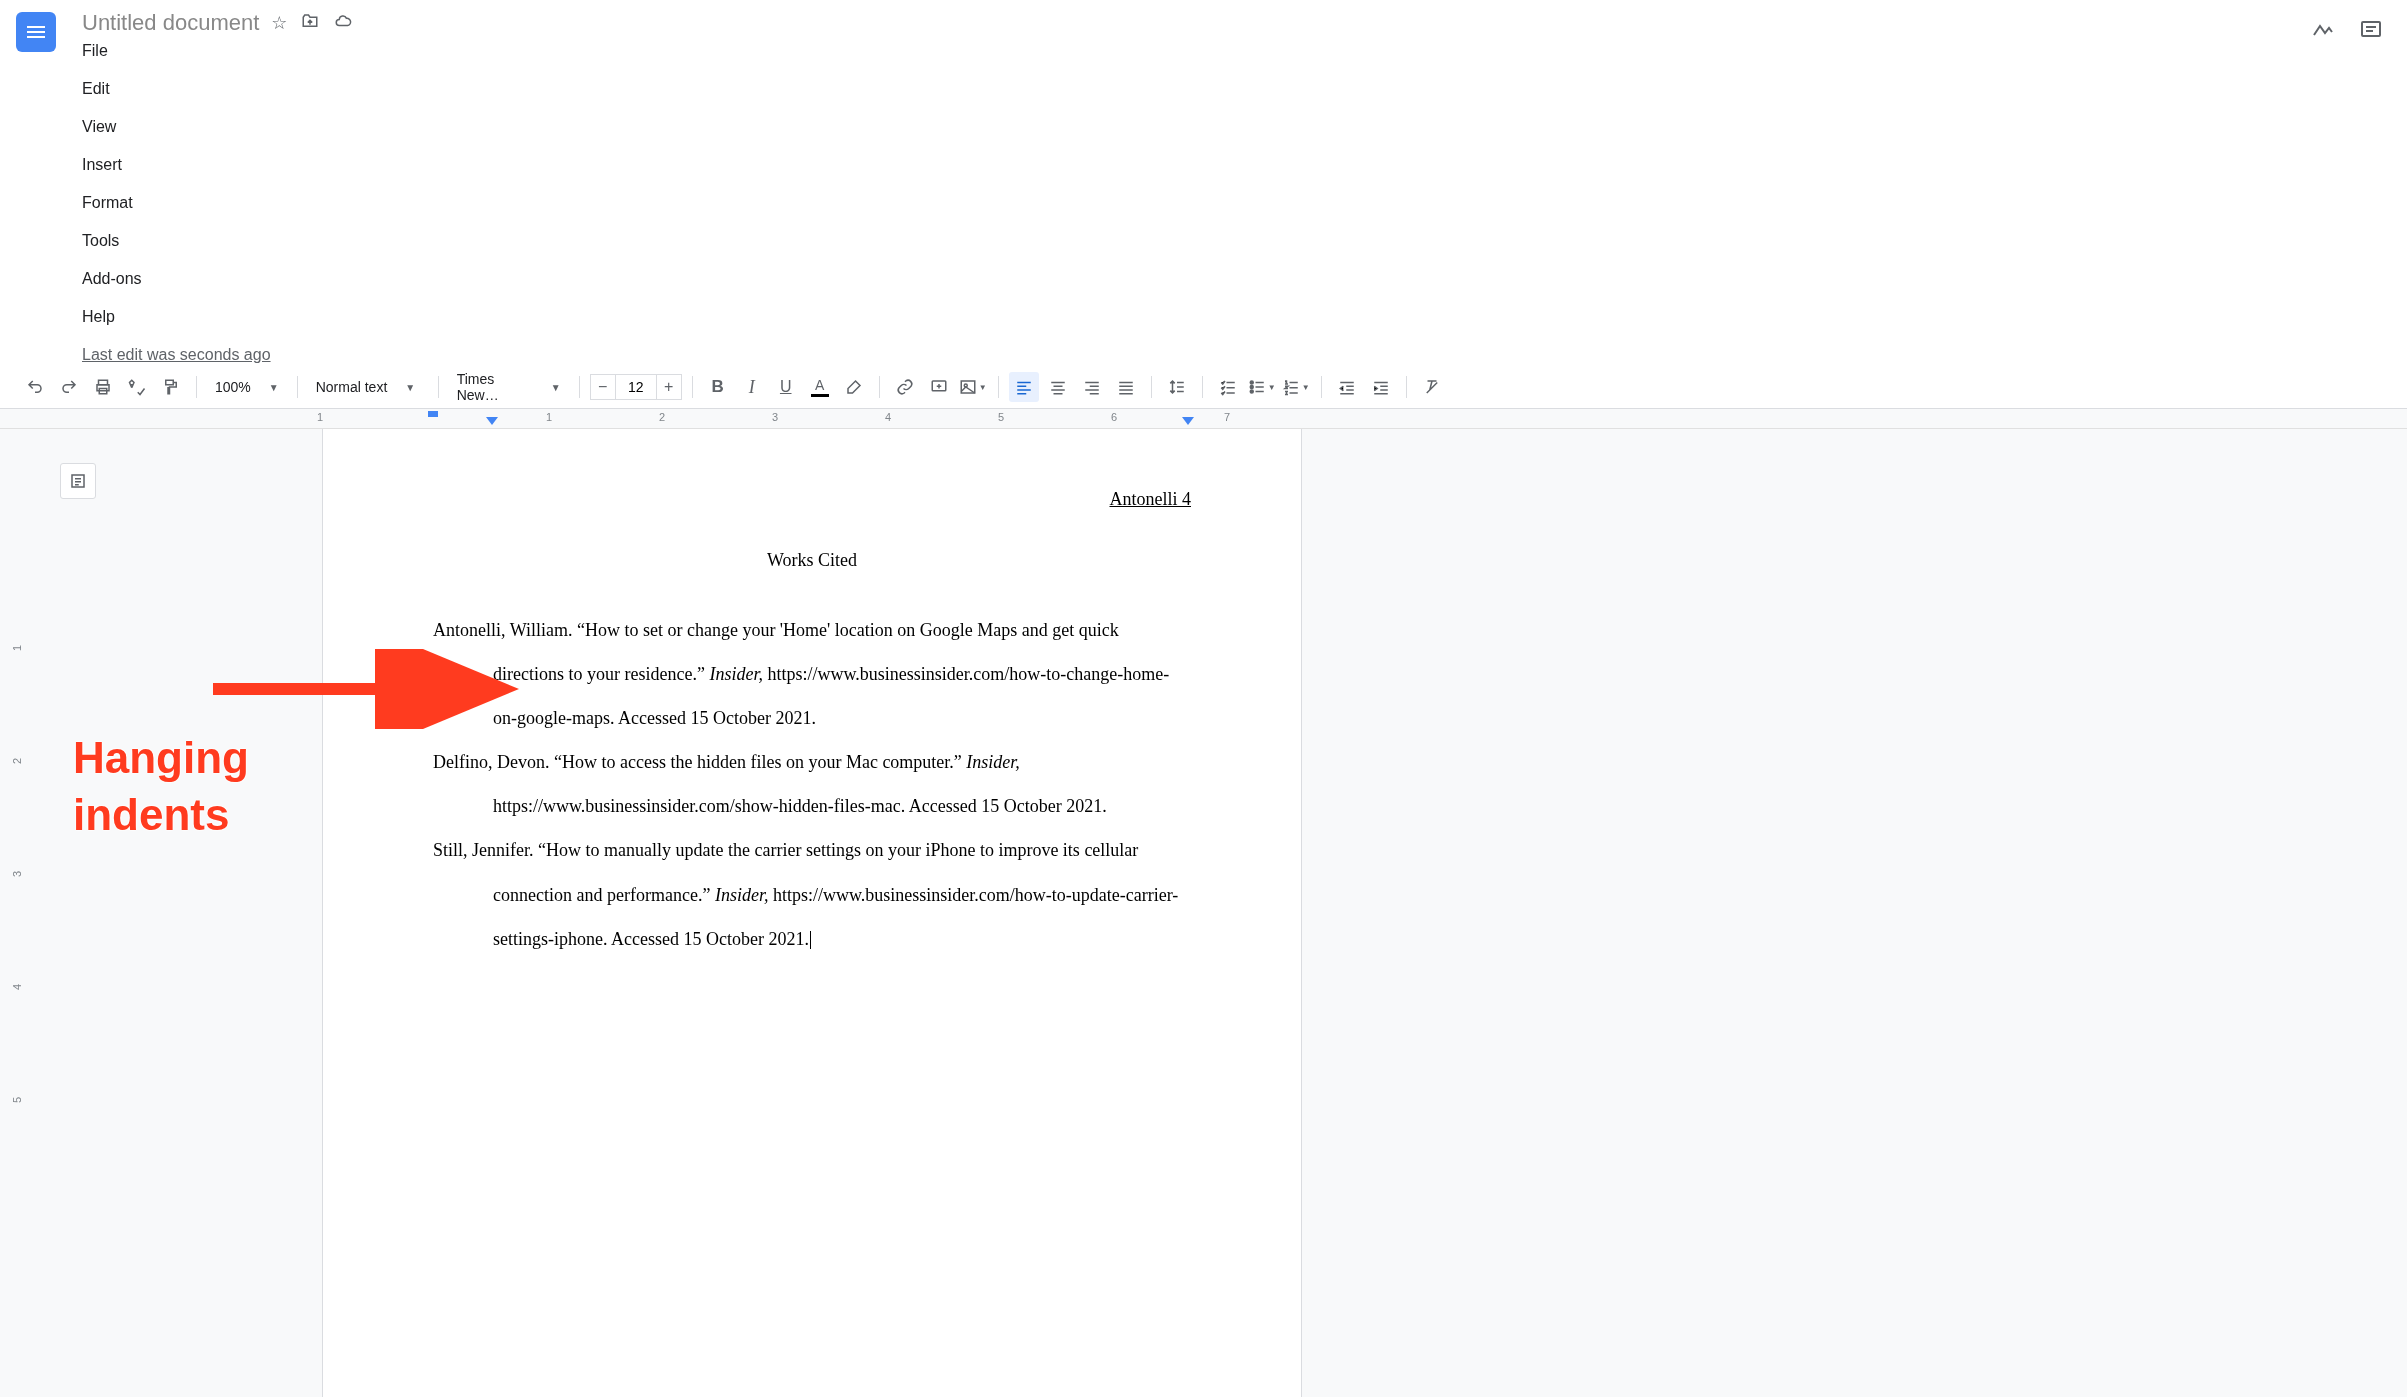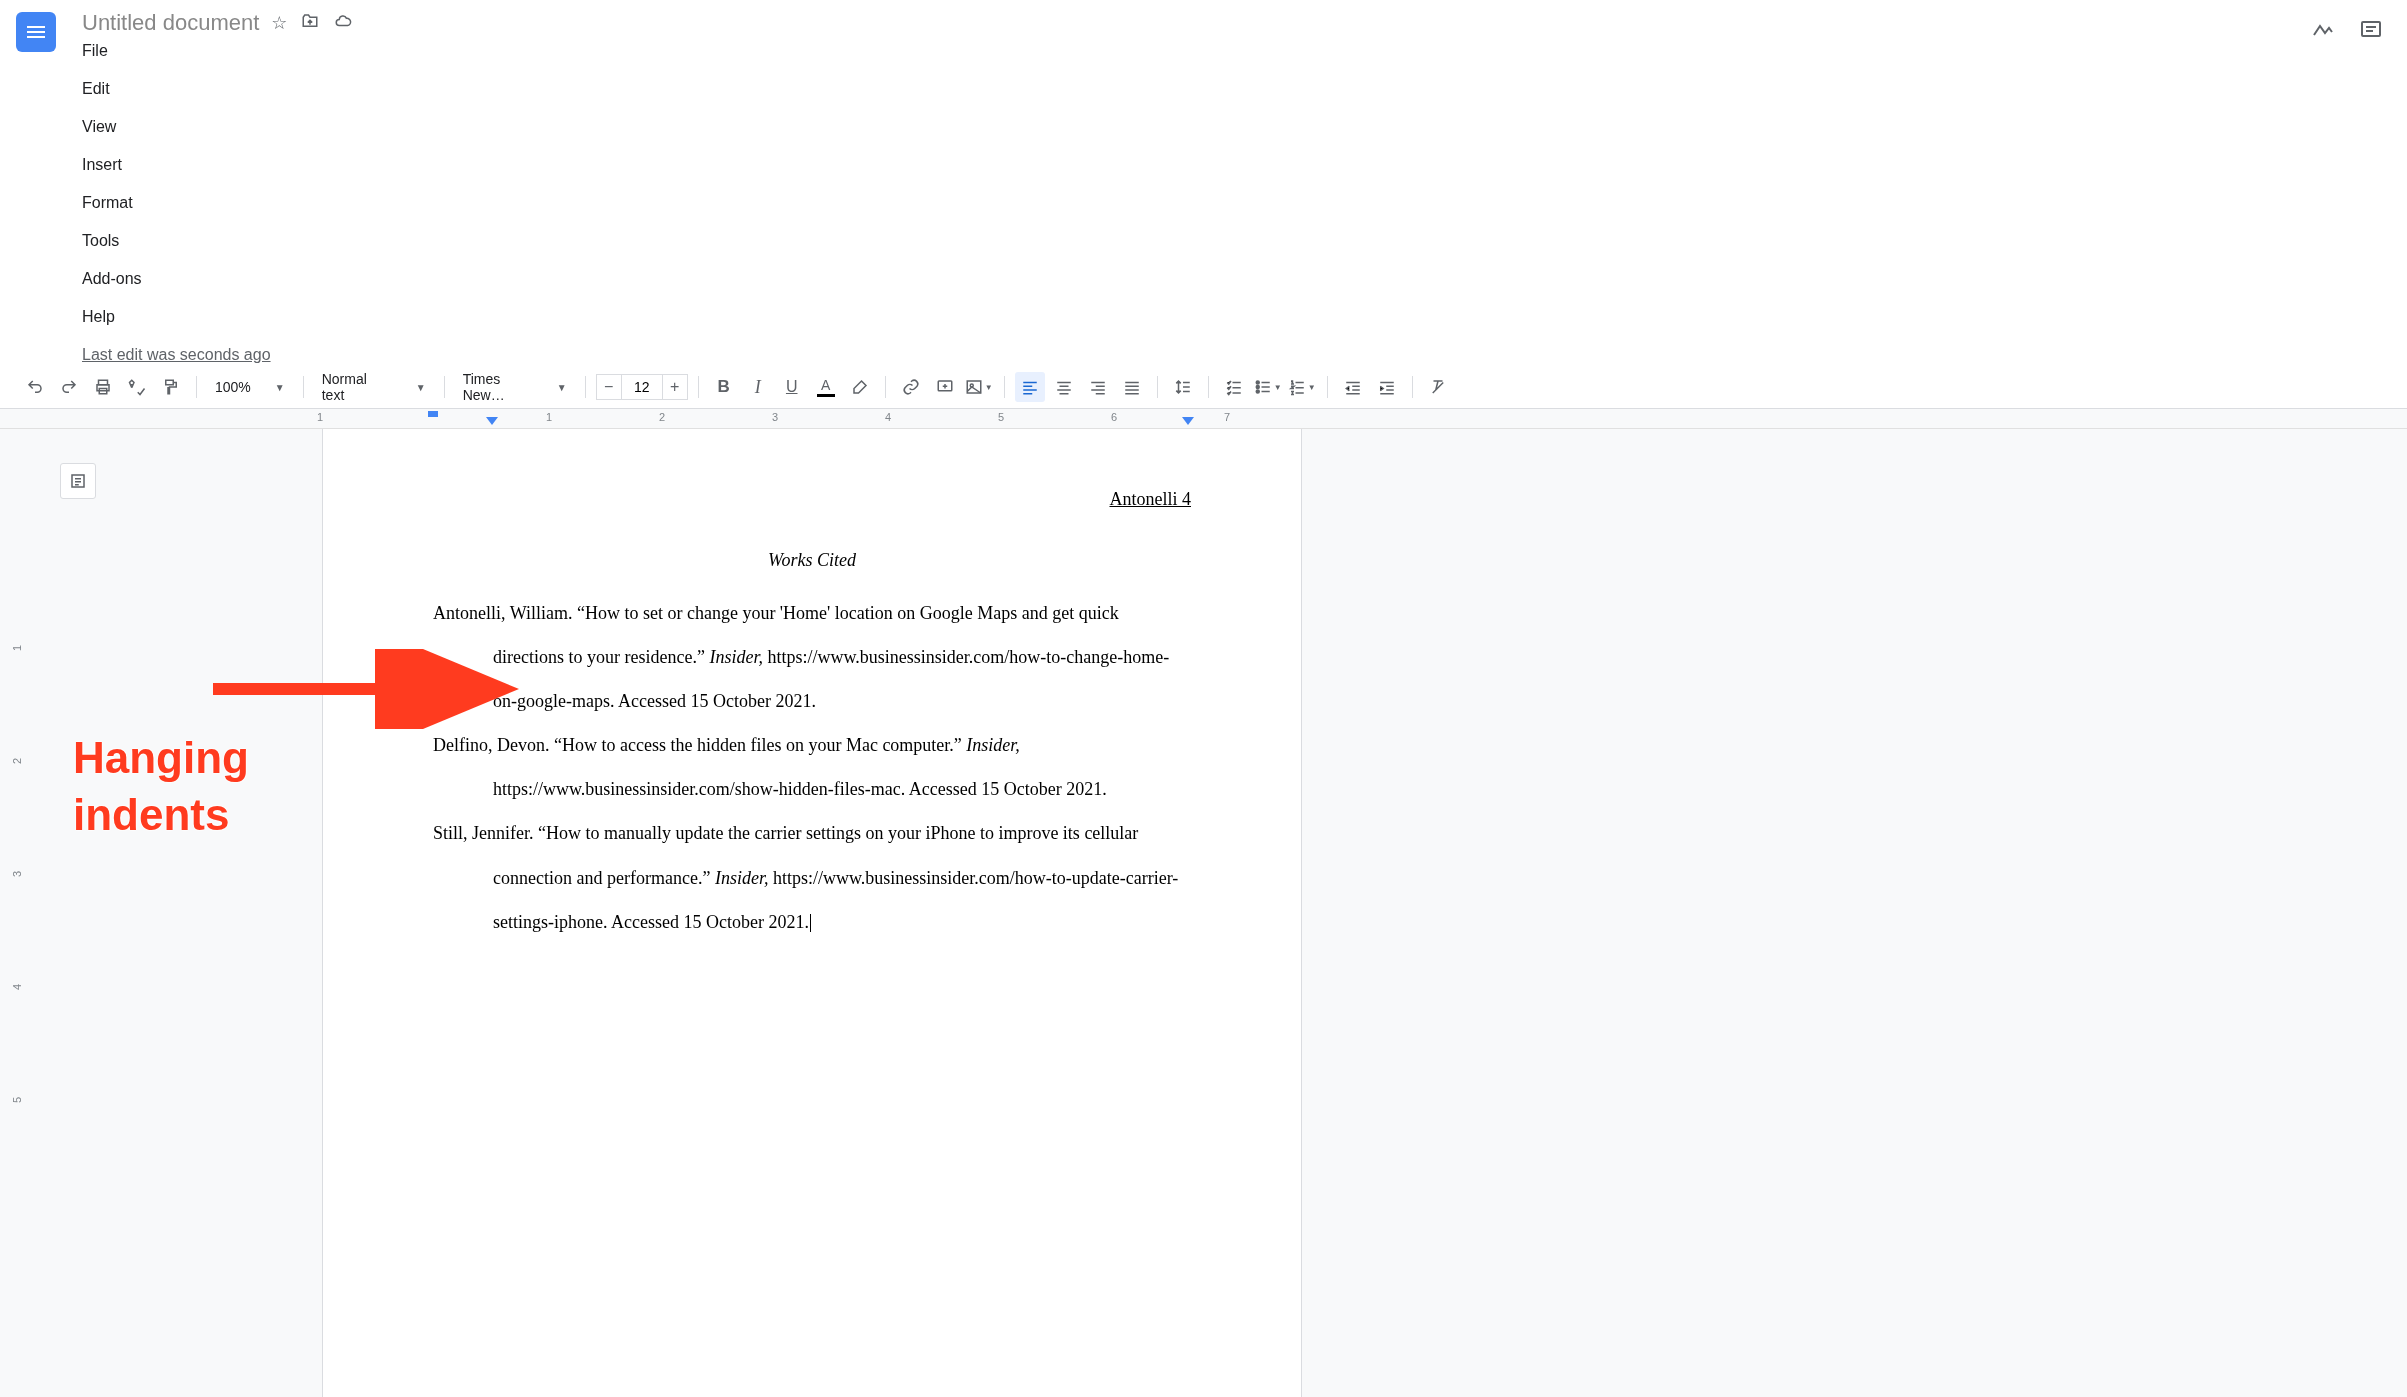--- a/index.html
+++ b/index.html
@@ -17,21 +17,21 @@
 .menus { display: flex; gap: 20px; font-size: 16px; color: #202124; padding: 2px 6px; align-items: baseline; flex-direction: column; }
 .menus span { cursor: pointer; }
 .last-edit { color: #5f6368; text-decoration: underline; margin-left: 0; }
 .header-right { display: flex; align-items: center; gap: 24px; padding-top: 10px; padding-right: 8px; }
 .header-icon { font-size: 24px; color: #5f6368; cursor: pointer; }
 
 
 .toolbar { display: flex; align-items: center; padding: 6px 20px; border-bottom: 1px solid #dadce0; gap: 4px; }
 .tool-btn { width: 30px; height: 30px; display: flex; align-items: center; justify-content: center; color: #5f6368; cursor: pointer; border-radius: 3px; font-size: 17px; }
 .tool-sep { width: 1px; height: 22px; background: #dadce0; margin: 0 6px; }
-.tool-dropdown { display: flex; align-items: center; padding: 0 8px; height: 30px; font-size: 14px; color: #202124; cursor: pointer; gap: 24px; }
+.tool-dropdown { display: flex; align-items: center; padding: 0 8px; height: 30px; font-size: 14px; color: #202124; cursor: pointer; gap: 18px; }
 .tool-dropdown .caret { font-size: 10px; color: #5f6368; }
 .font-size-box { display: flex; align-items: center; }
 .fs-btn { width: 26px; height: 26px; border: 1px solid #dadce0; display: flex; align-items: center; justify-content: center; cursor: pointer; font-size: 16px; color: #5f6368; }
 .fs-val { width: 40px; height: 26px; border-top: 1px solid #dadce0; border-bottom: 1px solid #dadce0; display: flex; align-items: center; justify-content: center; font-size: 14px; }
 .bold-btn { font-weight: bold; font-size: 17px; }
 .italic-btn { font-style: italic; font-family: serif; font-size: 18px; }
 .underline-btn { text-decoration: underline; font-size: 16px; }
 .text-color { display: flex; flex-direction: column; align-items: center; gap: 1px; }
 .text-color-bar { width: 18px; height: 3px; background: #000; }
 .align-active { background: #e8f0fe; color: #1967d2; }
@@ -45,21 +45,21 @@
 .indent-rect { position: absolute; top: 2px; width: 10px; height: 6px; background: #4285f4; }
 
 
 .workspace { display: flex; background: #f8f9fa; height: calc(100vh - 156px); }
 .vruler { width: 42px; background: #f8f9fa; position: relative; font-size: 11px; color: #80868b; border-right: 0; }
 .vruler-mark { position: absolute; left: 14px; transform: rotate(-90deg); }
 .canvas-scroll { flex: 1; overflow: auto; position: relative; padding: 0 0 40px 0; }
 .outline-btn { position: absolute; left: 18px; top: 34px; width: 36px; height: 36px; border: 1px solid #dadce0; border-radius: 3px; display: flex; align-items: center; justify-content: center; color: #5f6368; cursor: pointer; background: #fff; z-index: 5; }
 .page { width: 980px; min-height: 1200px; background: #fff; margin: 0 0 0 280px; border: 1px solid #dadce0; border-top: none; padding: 60px 110px 60px 110px; position: relative; }
 .page-header { text-align: right; font-family: 'Times New Roman', serif; font-size: 18px; margin-bottom: 40px; text-decoration: underline; }
-.works-title { text-align: center; font-family: 'Times New Roman', serif; font-size: 18px; margin-bottom: 20px; font-style: italic; }
+.works-title { text-align: center; font-family: 'Times New Roman', serif; font-size: 18px; margin-bottom: 37px; }
 .citation { font-family: 'Times New Roman', serif; font-size: 18px; line-height: 2.45; padding-left: 60px; text-indent: -60px; margin-bottom: 0; }
 .citation em { font-style: italic; }
 .cursor-blink { display: inline-block; width: 1px; height: 18px; background: #000; vertical-align: text-bottom; margin-left: 1px; }
 
 
 .annotation-arrow { position: absolute; left: -120px; top: 220px; z-index: 10; }
 .annotation-text { position: absolute; left: -250px; top: 300px; font-family: Liberation Sans, sans-serif; font-size: 44px; font-weight: bold; color: #ff3b1f; line-height: 1.3; z-index: 10; text-shadow: 0 0 3px #fff, 0 0 3px #fff, 0 0 3px #fff; }
 </style>
 </head>
 <body>

